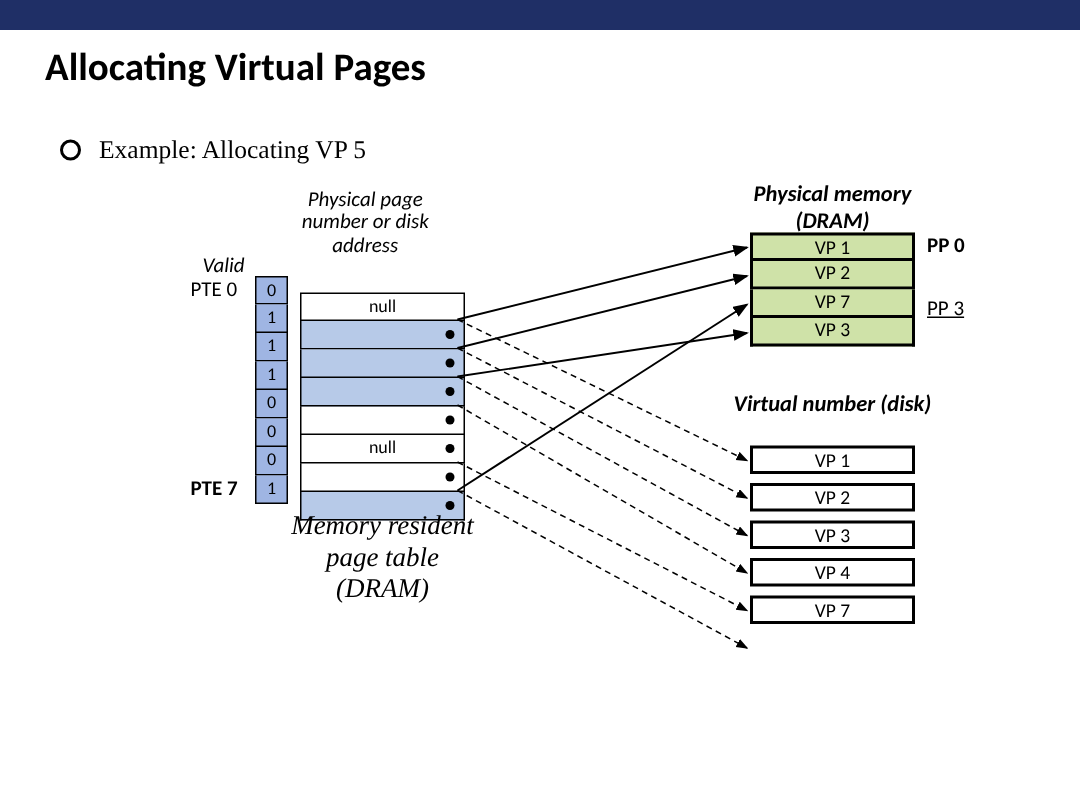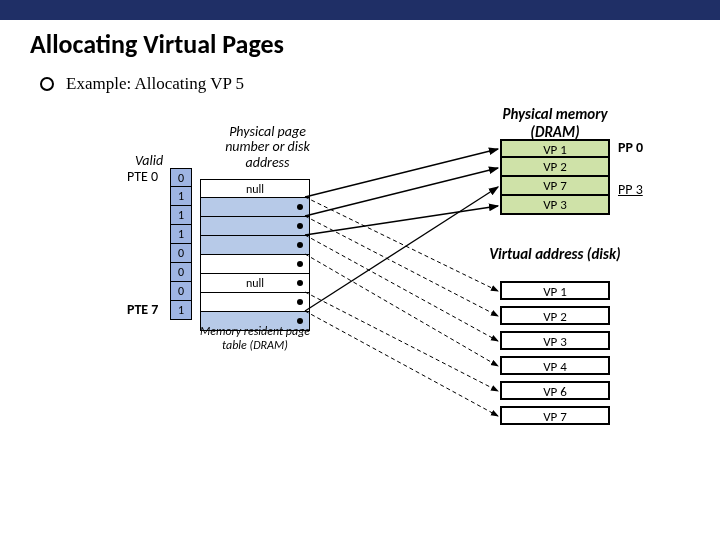--- a/index.html
+++ b/index.html
@@ -12,21 +12,21 @@
     overflow: hidden;
   }
   .blue-bar {
     background: #1f2f66;
     height: 20px;
     width: 100%;
   }
   .title {
     font-size: 26px;
     font-weight: 700;
-    margin: 8px 0 14px 30px;
+    margin: 8px 0 30px 30px;
   }
   .bullet-row {
     margin-left: 40px;
     font-size: 17px;
     display: flex;
     align-items: center;
     gap: 12px;
     font-family: Liberation Serif, serif;
   }
   .bullet {
@@ -78,22 +78,22 @@
     position: relative;
   }
   .ppn-col .cell:first-child { border-top: 1px solid #000; }
   .ppn-col .cell.on { background: #b7cae8; }
   .dot {
     width: 6px; height: 6px; border-radius: 50%;
     background: #000;
     position: absolute; right: 6px; top: 6px;
   }
 
-  .ppn-hdr   { left: 210px; top: 0px;  width: 115px; margin-top: 15px; }
-  .mrpt-lbl  { left: 190px; top: 215px; width: 130px; font-style: italic; font-size: 12px; text-align: center; }
+  .ppn-hdr   { left: 186px; top: 0px;  width: 115px; }
+  .mrpt-lbl  { left: 190px; top: 215px; width: 130px; font-style: italic; font-size: 18px; text-align: center; font-family: Liberation Serif, serif; }
 
   .pm-title  { left: 480px; top: -4px; width: 150px; font-style: italic; font-weight: 700; font-size: 15px; text-align: center; }
   .pm-col {
     left: 500px; top: 30px;
     width: 110px;
   }
   .pm-col .cell {
     height: 19px; width: 110px;
     border: 2px solid #000;
     border-top: none;
@@ -177,27 +177,26 @@
   <div class="abs pm-title">Physical memory (DRAM)</div>
   <div class="abs pm-col">
     <div class="cell">VP 1</div>
     <div class="cell">VP 2</div>
     <div class="cell">VP 7</div>
     <div class="cell">VP 3</div>
   </div>
   <div class="abs pp-lbl pp0">PP 0</div>
   <div class="abs pp-lbl pp3">PP 3</div>
 
-  <div class="abs disk-title">Virtual address (disk)</div>
+  <div class="abs disk-title">Virtual number (disk)</div>
   <div class="abs disk-col">
     <div class="cell">VP 1</div>
     <div class="cell">VP 2</div>
     <div class="cell">VP 3</div>
     <div class="cell">VP 4</div>
-    <div class="cell">VP 6</div>
     <div class="cell">VP 7</div>
   </div>
 
   <svg class="arrows">
     <defs>
       <marker id="ah" markerWidth="8" markerHeight="8" refX="7" refY="3" orient="auto">
         <path d="M0,0 L8,3 L0,6 Z" fill="#000"></path>
       </marker>
     </defs>
 

